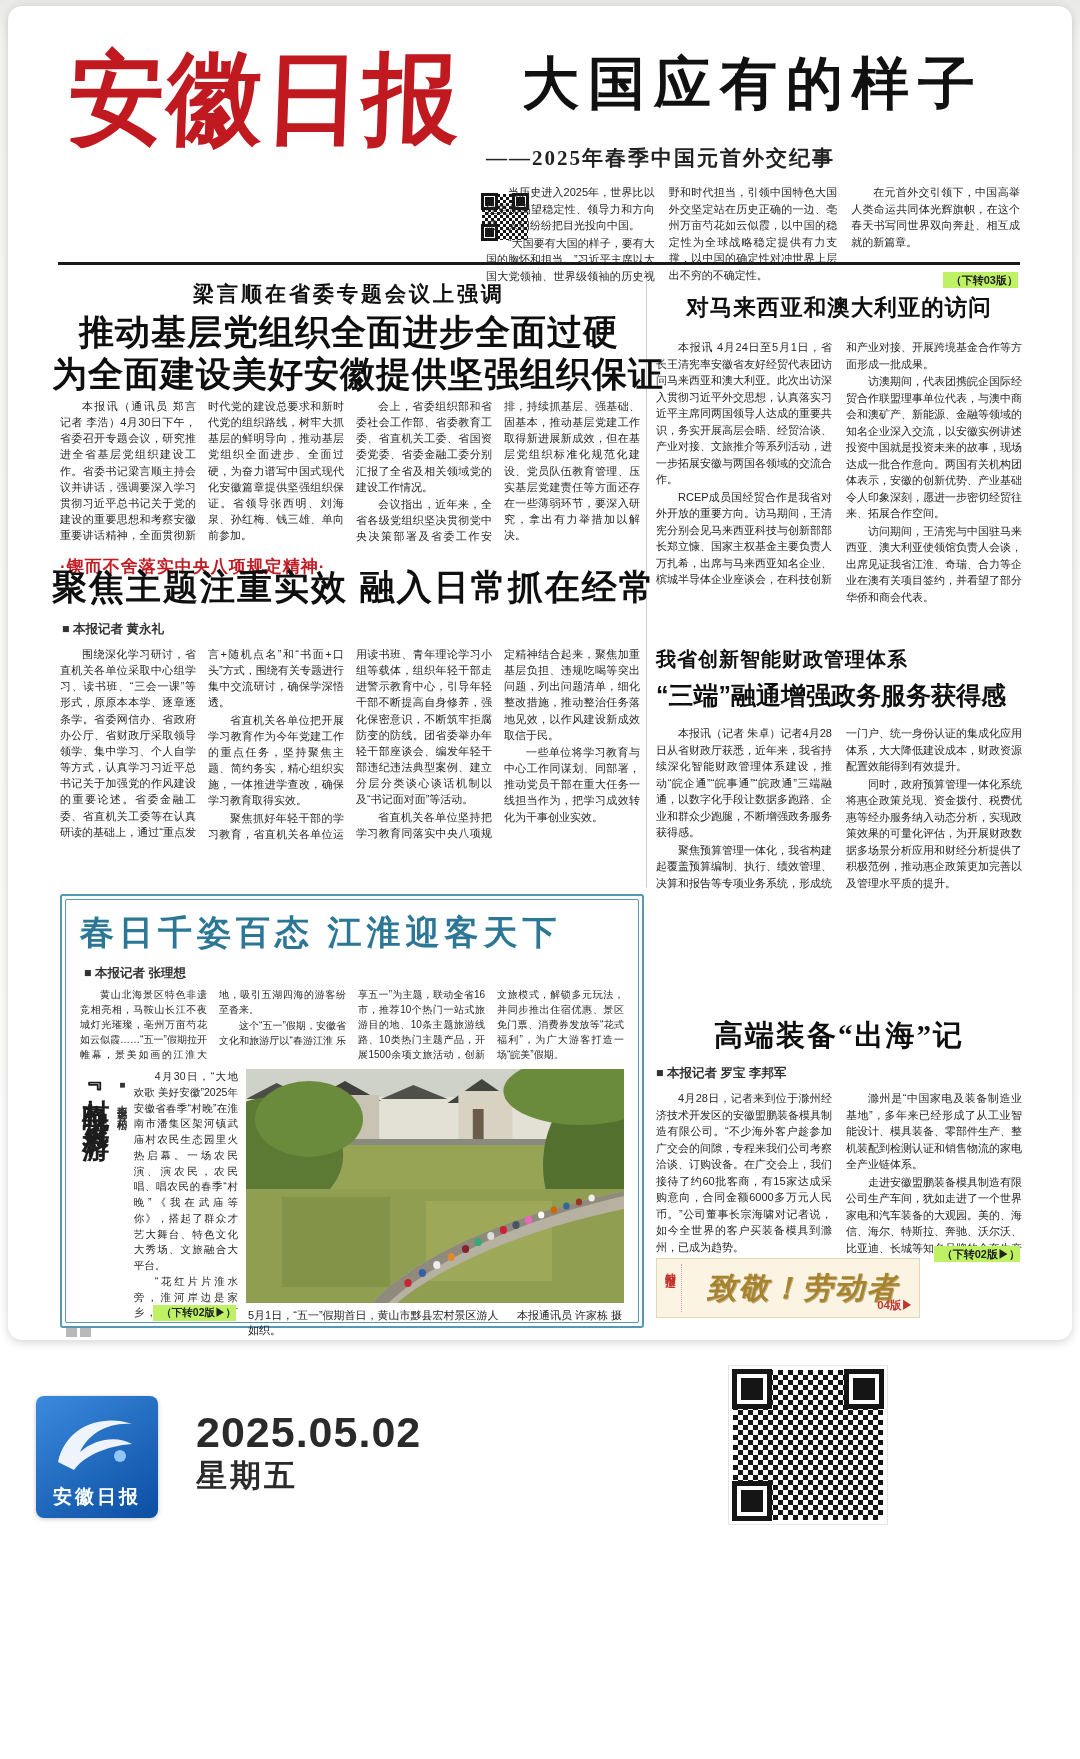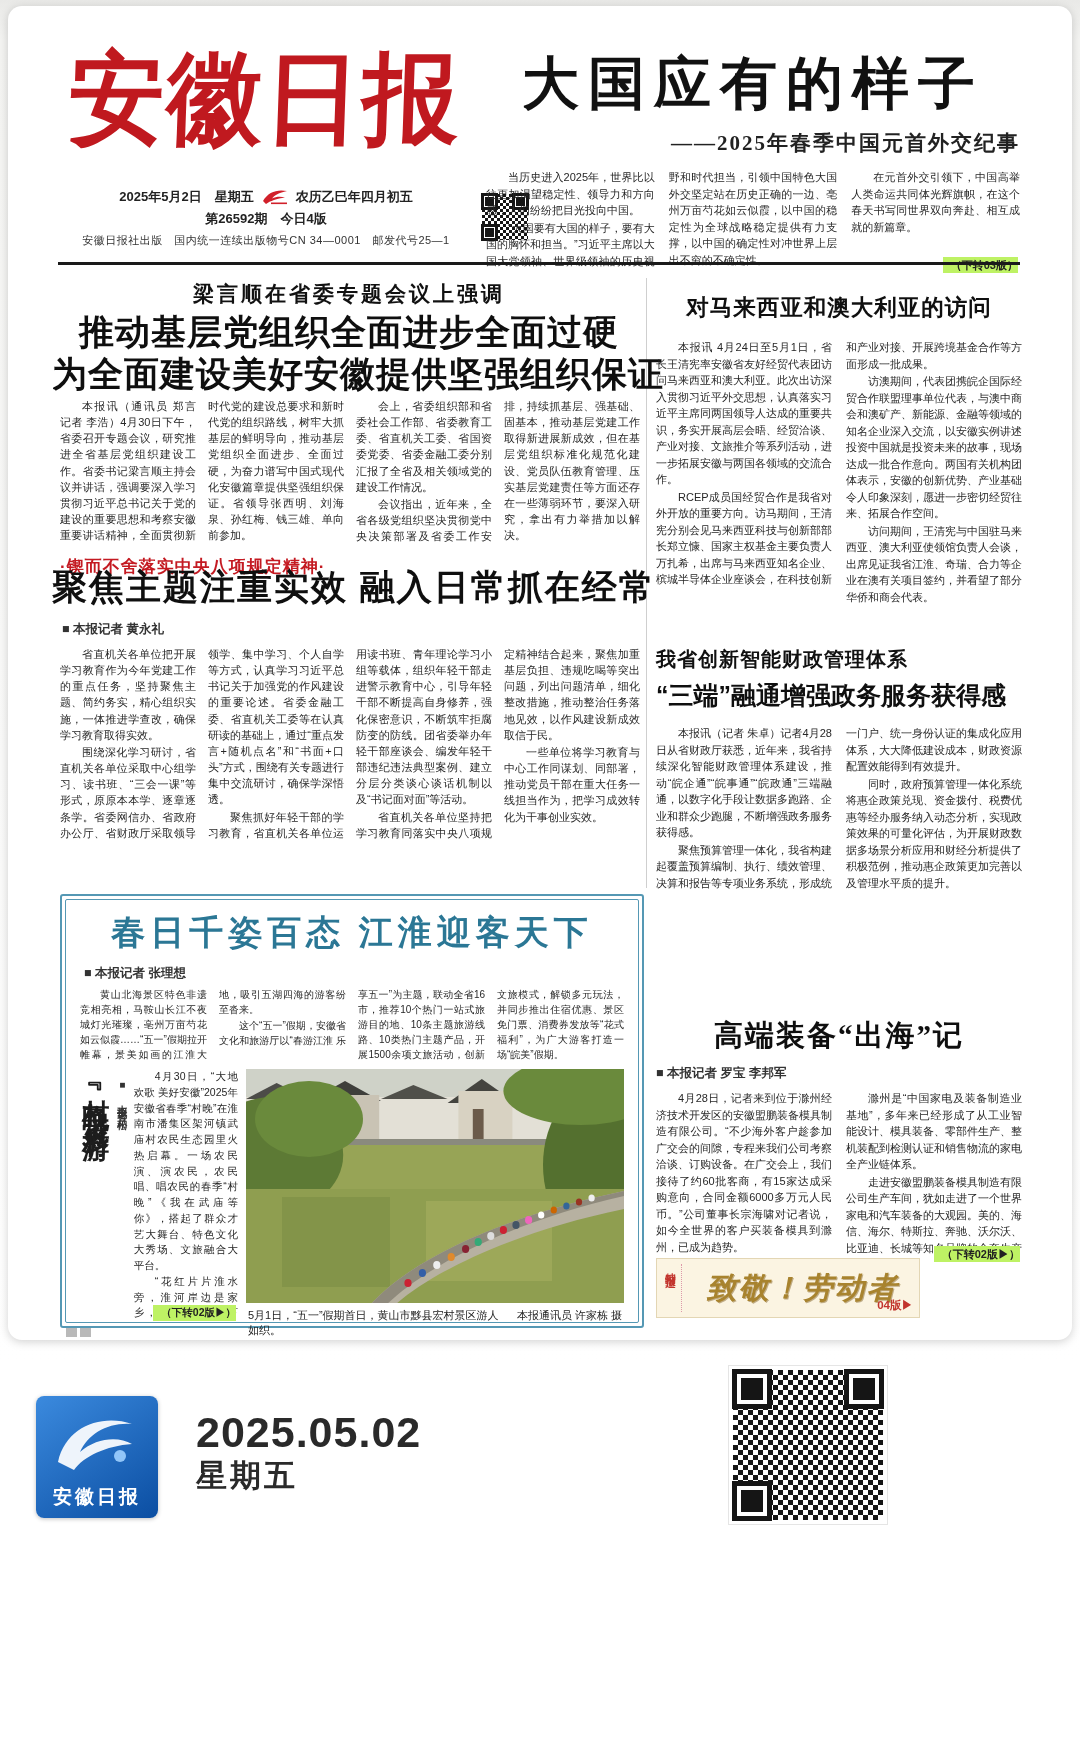--- a/index.html
+++ b/index.html
@@ -38,21 +38,21 @@
   .art-body{position:relative;overflow:hidden;text-align:justify;color:#272727;}
   .art-body p{margin:0 0 1px;text-indent:2em;}
   .cols3{column-count:3;column-gap:14px;}
   .cols2{column-count:2;column-gap:14px;}
   .cols4{column-count:4;column-gap:12px;}
   .jump{position:absolute;right:2px;bottom:0;background:#bef264;padding-left:8px;font-weight:700;color:#222;}
   .byline{font-size:12.5px;font-weight:700;color:#333;}
   
   .dip{position:absolute;left:478px;top:40px;width:534px;}
   .dip-title{font-size:57px;font-weight:900;text-align:center;letter-spacing:9px;color:#111;}
-  .dip-sub{font-family:"Liberation Serif",serif;font-size:21px;font-weight:700;text-align:right;margin-top:6px;letter-spacing:2px;}
+  .dip-sub{font-family:"Liberation Serif",serif;font-size:21px;font-weight:700;text-align:left;margin-top:21px;letter-spacing:2px;}
   .dip-body{margin-top:12px;height:104px;font-size:11px;line-height:1.5;}
   
   .rule-top{position:absolute;left:50px;top:256px;width:962px;height:3px;background:#1a1a1a;}
   .v-rule{position:absolute;left:638px;top:272px;width:1px;height:610px;background:#cfcfcf;}
   
   .kicker-main{position:absolute;left:50px;top:274px;width:582px;text-align:center;
     font-family:"Liberation Serif",serif;font-size:21px;font-weight:700;letter-spacing:3px;color:#111;}
   .head-main{position:absolute;left:44px;width:594px;text-align:center;font-size:35px;font-weight:900;color:#0f0f0f;letter-spacing:1px;white-space:nowrap;}
   .head-main.l1{top:303px;}
   .head-main.l2{top:345px;}
@@ -82,21 +82,21 @@
     border:1px solid #e3d6b4;display:flex;align-items:center;}
   .trib-label{writing-mode:vertical-rl;font-size:10.5px;font-weight:700;color:#c2342d;letter-spacing:2px;
     margin:0 4px 0 7px;border-right:1px dotted #d9a; padding-right:3px;height:48px;}
   .trib-title{flex:1;text-align:center;font-family:"Liberation Serif",serif;font-style:italic;font-weight:900;
     font-size:30px;color:#a8832e;text-shadow:1px 1px 0 rgba(120,85,20,.45);letter-spacing:2px;}
   .trib-page{position:absolute;right:6px;bottom:4px;font-size:11.5px;font-weight:800;color:#c2342d;}
   
   .spring-box{position:absolute;left:52px;top:888px;width:580px;height:430px;border:2px solid #5598b4;border-radius:3px;background:#fff;}
   .spring-box::before{content:'';position:absolute;inset:3px;border:1px solid #5598b4;border-radius:2px;pointer-events:none;}
   .spring-in{position:absolute;inset:8px;padding:6px 10px;}
-  .spring-title{text-align:center;font-family:"Liberation Serif",serif;font-size:34px;font-weight:900;
+  .spring-title{text-align:left;font-family:"Liberation Serif",serif;font-size:34px;font-weight:900;
     color:#2b7795;letter-spacing:5px;white-space:nowrap;}
   .spring-byline{margin:9px 0 5px 4px;}
   .spring-intro{height:76px;font-size:10px;line-height:1.5;}
   .spring-row{display:flex;margin-top:6px;gap:8px;}
   .rail{width:158px;display:flex;gap:5px;}
   .v-title{writing-mode:vertical-rl;font-family:"Liberation Serif",serif;font-size:27px;font-weight:900;
     color:#1d1d1d;letter-spacing:5px;line-height:1.1;padding-top:4px;}
   .v-byline{writing-mode:vertical-rl;font-size:10px;font-weight:700;color:#333;padding-top:10px;letter-spacing:2px;}
   .rail-text{flex:1;position:relative;overflow:hidden;font-size:10.5px;line-height:1.5;text-align:justify;height:252px;}
   .rail-text p{margin:0;text-indent:2em;}
@@ -114,32 +114,20 @@
     font-family:"Liberation Serif",serif;font-weight:900;font-size:19px;letter-spacing:3px;}
   .f-date{position:absolute;left:196px;top:1408px;font-size:43px;font-weight:600;color:#2a2a2a;letter-spacing:1px;}
   .f-week{position:absolute;left:196px;top:1455px;font-size:31px;font-weight:600;color:#2a2a2a;letter-spacing:3px;}
 </style>
 </head>
 <body>
 
 <div class="page">
 
   <div class="mast-title">安徽日报</div>
-  <div class="mast-meta">
-    <div class="meta-line1">
-      <span>2025年5月2日　星期五</span>
-      <svg width="28" height="17" viewBox="0 0 28 17">
-        <path d="M2 12 C7 3 16 0 26 2 C18 3.5 13 6.5 11 9.5 C15 7.5 20 7.5 24 8.5 C16 9.5 9 12 5 15 Z" fill="#d1202a"></path>
-        <rect x="10" y="13.5" width="16" height="1.6" fill="#d1202a"></rect>
-      </svg>
-      <span>农历乙巳年四月初五</span>
-    </div>
-    <div class="meta-line2">第26592期　今日4版</div>
-    <div class="meta-line3">安徽日报社出版　国内统一连续出版物号CN 34—0001　邮发代号25—1</div>
-  </div>
   <div class="qr qr-small">
     <span class="f tl"></span>
     <span class="f tr"></span>
     <span class="f bl"></span>
   </div>
 
   <div class="dip">
     <div class="dip-title">大国应有的样子</div>
     <div class="dip-sub">——2025年春季中国元首外交纪事</div>
     <div class="dip-body art-body cols3">
@@ -171,22 +159,22 @@
       <p>RCEP成员国经贸合作是我省对外开放的重要方向。访马期间，王清宪分别会见马来西亚科技与创新部部长郑立慷、国家主权基金主要负责人万扎希，出席与马来西亚知名企业、槟城半导体企业座谈会，在科技创新和产业对接、开展跨境基金合作等方面形成一批成果。</p>
       <p>访澳期间，代表团携皖企国际经贸合作联盟理事单位代表，与澳中商会和澳矿产、新能源、金融等领域的知名企业深入交流，以安徽实例讲述投资中国就是投资未来的故事，现场达成一批合作意向。两国有关机构团体表示，安徽的创新优势、产业基础令人印象深刻，愿进一步密切经贸往来、拓展合作空间。</p>
       <p>访问期间，王清宪与中国驻马来西亚、澳大利亚使领馆负责人会谈，出席见证我省江淮、奇瑞、合力等企业在澳有关项目签约，并看望了部分华侨和商会代表。</p>
     </div>
   </div>
 
   <div class="kicker-red">·锲而不舍落实中央八项规定精神·</div>
   <div class="head-study">聚焦主题注重实效  融入日常抓在经常</div>
   <div class="byline byline-study">■ 本报记者 黄永礼</div>
   <div class="body-study art-body cols4">
+    <p>围绕深化学习研讨，省直机关各单位采取中心组学习、读书班、“三会一课”等形式，原原本本学、逐章逐条学。省委网信办、省政府办公厅、省财政厅采取领导领学、集中学习、个人自学等方式，认真学习习近平总书记关于加强党的作风建设的重要论述。省委金融工委、省直机关工委等在认真研读的基础上，通过“重点发言+随机点名”和“书面+口头”方式，围绕有关专题进行集中交流研讨，确保学深悟透。</p>
     <p>省直机关各单位把开展学习教育作为今年党建工作的重点任务，坚持聚焦主题、简约务实，精心组织实施，一体推进学查改，确保学习教育取得实效。</p>
-    <p>围绕深化学习研讨，省直机关各单位采取中心组学习、读书班、“三会一课”等形式，原原本本学、逐章逐条学。省委网信办、省政府办公厅、省财政厅采取领导领学、集中学习、个人自学等方式，认真学习习近平总书记关于加强党的作风建设的重要论述。省委金融工委、省直机关工委等在认真研读的基础上，通过“重点发言+随机点名”和“书面+口头”方式，围绕有关专题进行集中交流研讨，确保学深悟透。</p>
     <p>聚焦抓好年轻干部的学习教育，省直机关各单位运用读书班、青年理论学习小组等载体，组织年轻干部走进警示教育中心，引导年轻干部不断提高自身修养，强化保密意识，不断筑牢拒腐防变的防线。团省委举办年轻干部座谈会、编发年轻干部违纪违法典型案例、建立分层分类谈心谈话机制以及“书记面对面”等活动。</p>
     <p>省直机关各单位坚持把学习教育同落实中央八项规定精神结合起来，聚焦加重基层负担、违规吃喝等突出问题，列出问题清单，细化整改措施，推动整治任务落地见效，以作风建设新成效取信于民。</p>
     <p>一些单位将学习教育与中心工作同谋划、同部署，推动党员干部在重大任务一线担当作为，把学习成效转化为干事创业实效。</p>
   </div>
 
   <div class="fin">
     <div class="fin-kicker">我省创新智能财政管理体系</div>
     <div class="fin-head">“三端”融通增强政务服务获得感</div>
     <div class="fin-body art-body cols2">
       <p>本报讯（记者 朱卓）记者4月28日从省财政厅获悉，近年来，我省持续深化智能财政管理体系建设，推动“皖企通”“皖事通”“皖政通”三端融通，以数字化手段让数据多跑路、企业和群众少跑腿，不断增强政务服务获得感。</p>

